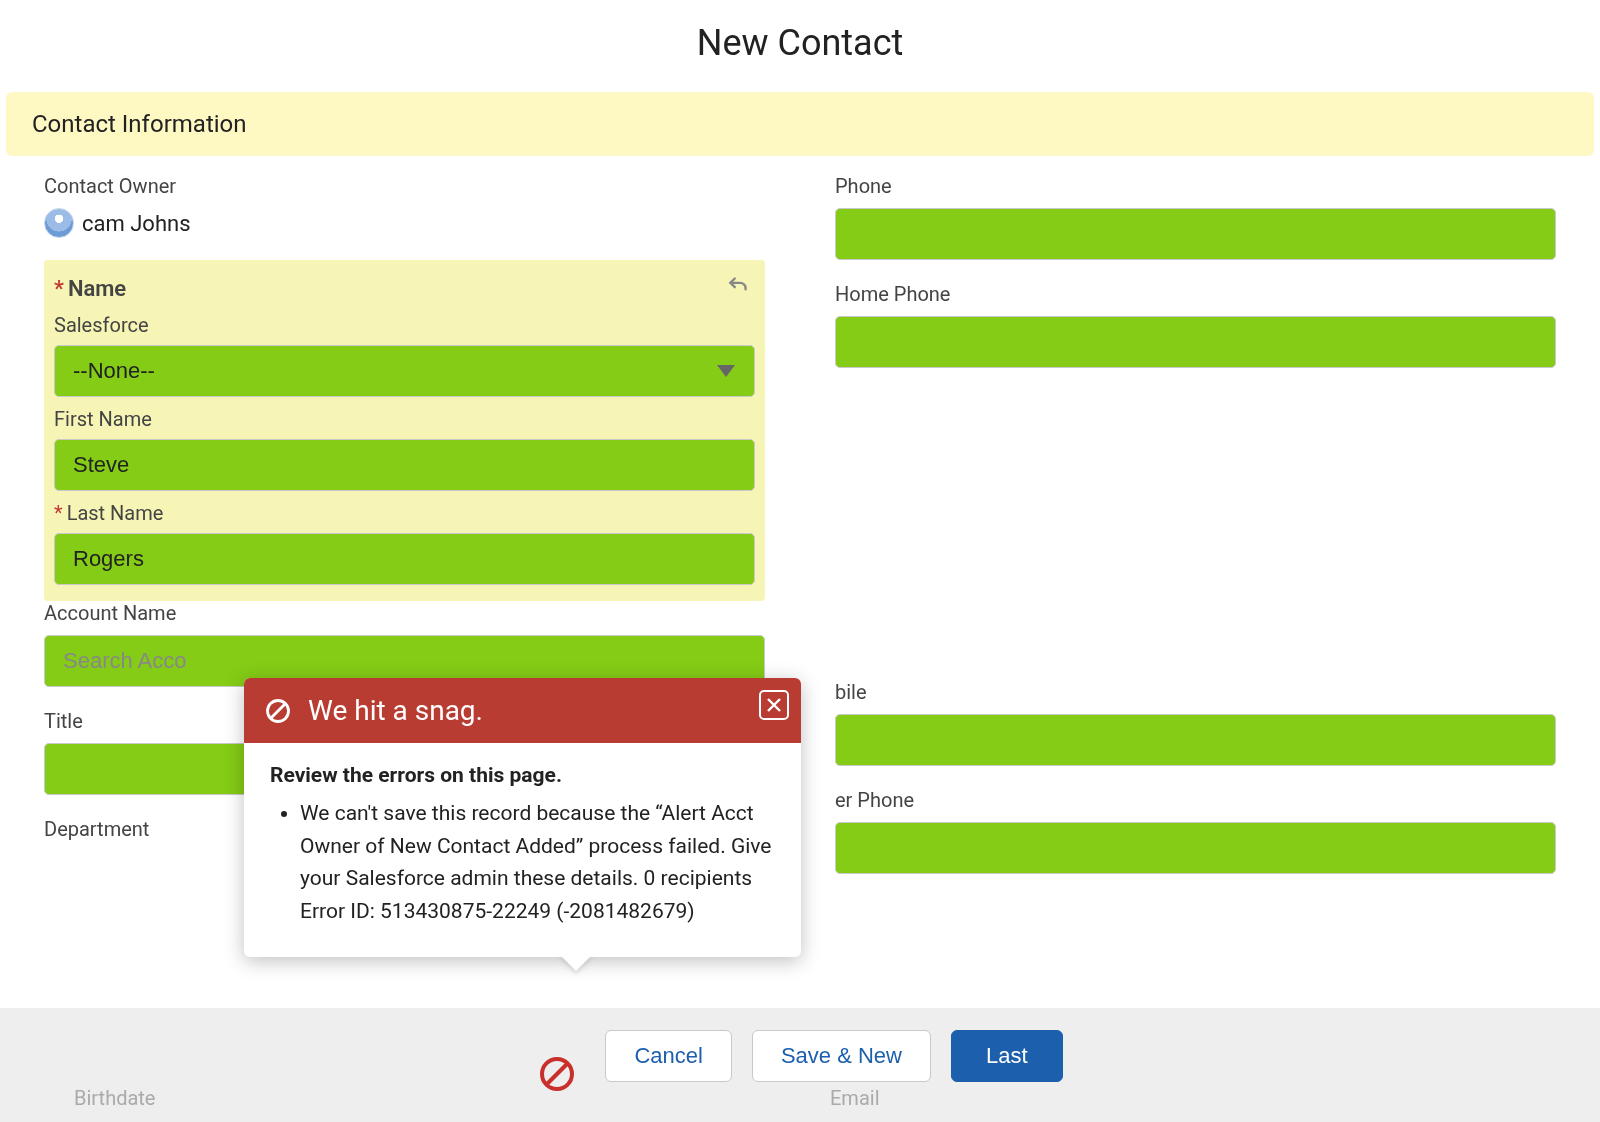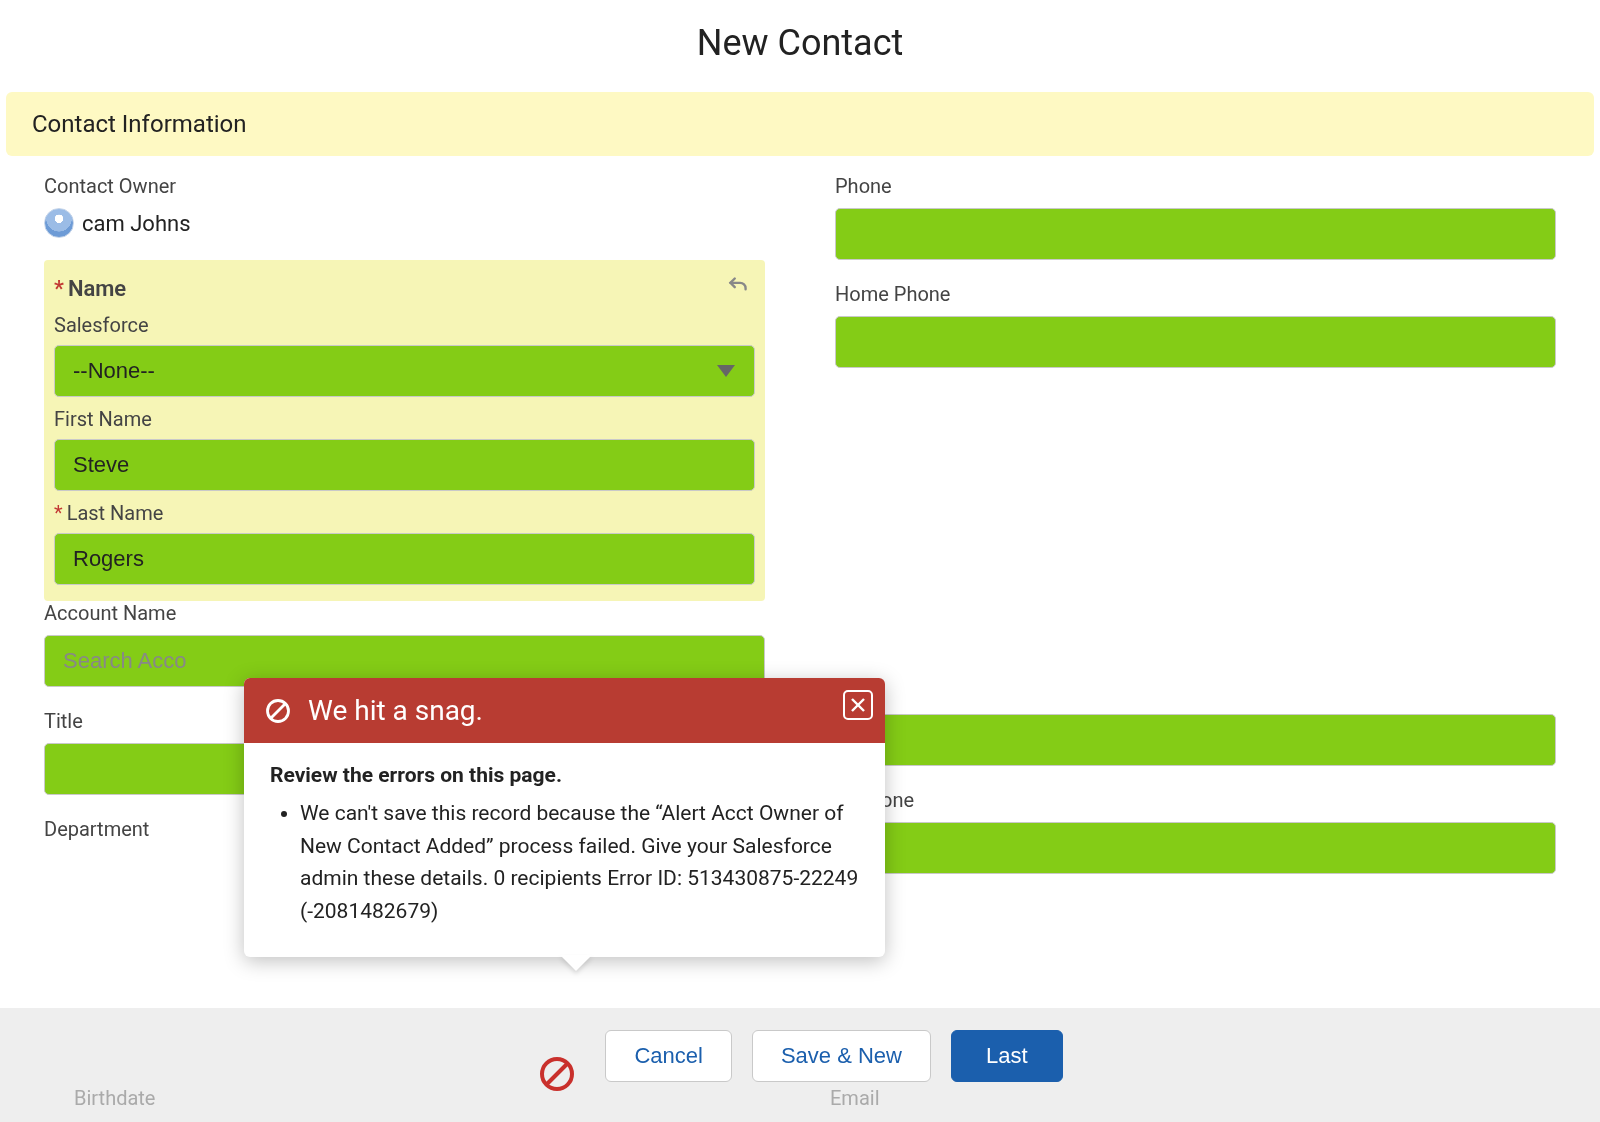--- a/index.html
+++ b/index.html
@@ -138,21 +138,21 @@
     bottom: 12px;
     font-size: 20px;
     color: #aaa;
   }
   .cut-left { left: 74px; }
   .cut-right { left: 830px; }
   .popover {
     position: absolute;
     left: 244px;
     top: 678px;
-    width: 641px;
+    width: 557px;
     background: #fff;
     border-radius: 6px;
     box-shadow: 0 4px 20px rgba(0,0,0,0.25);
     z-index: 10;
   }
   .popover-header {
     background: #b83c32;
     color: #fff;
     border-radius: 6px 6px 0 0;
     padding: 16px 20px;

